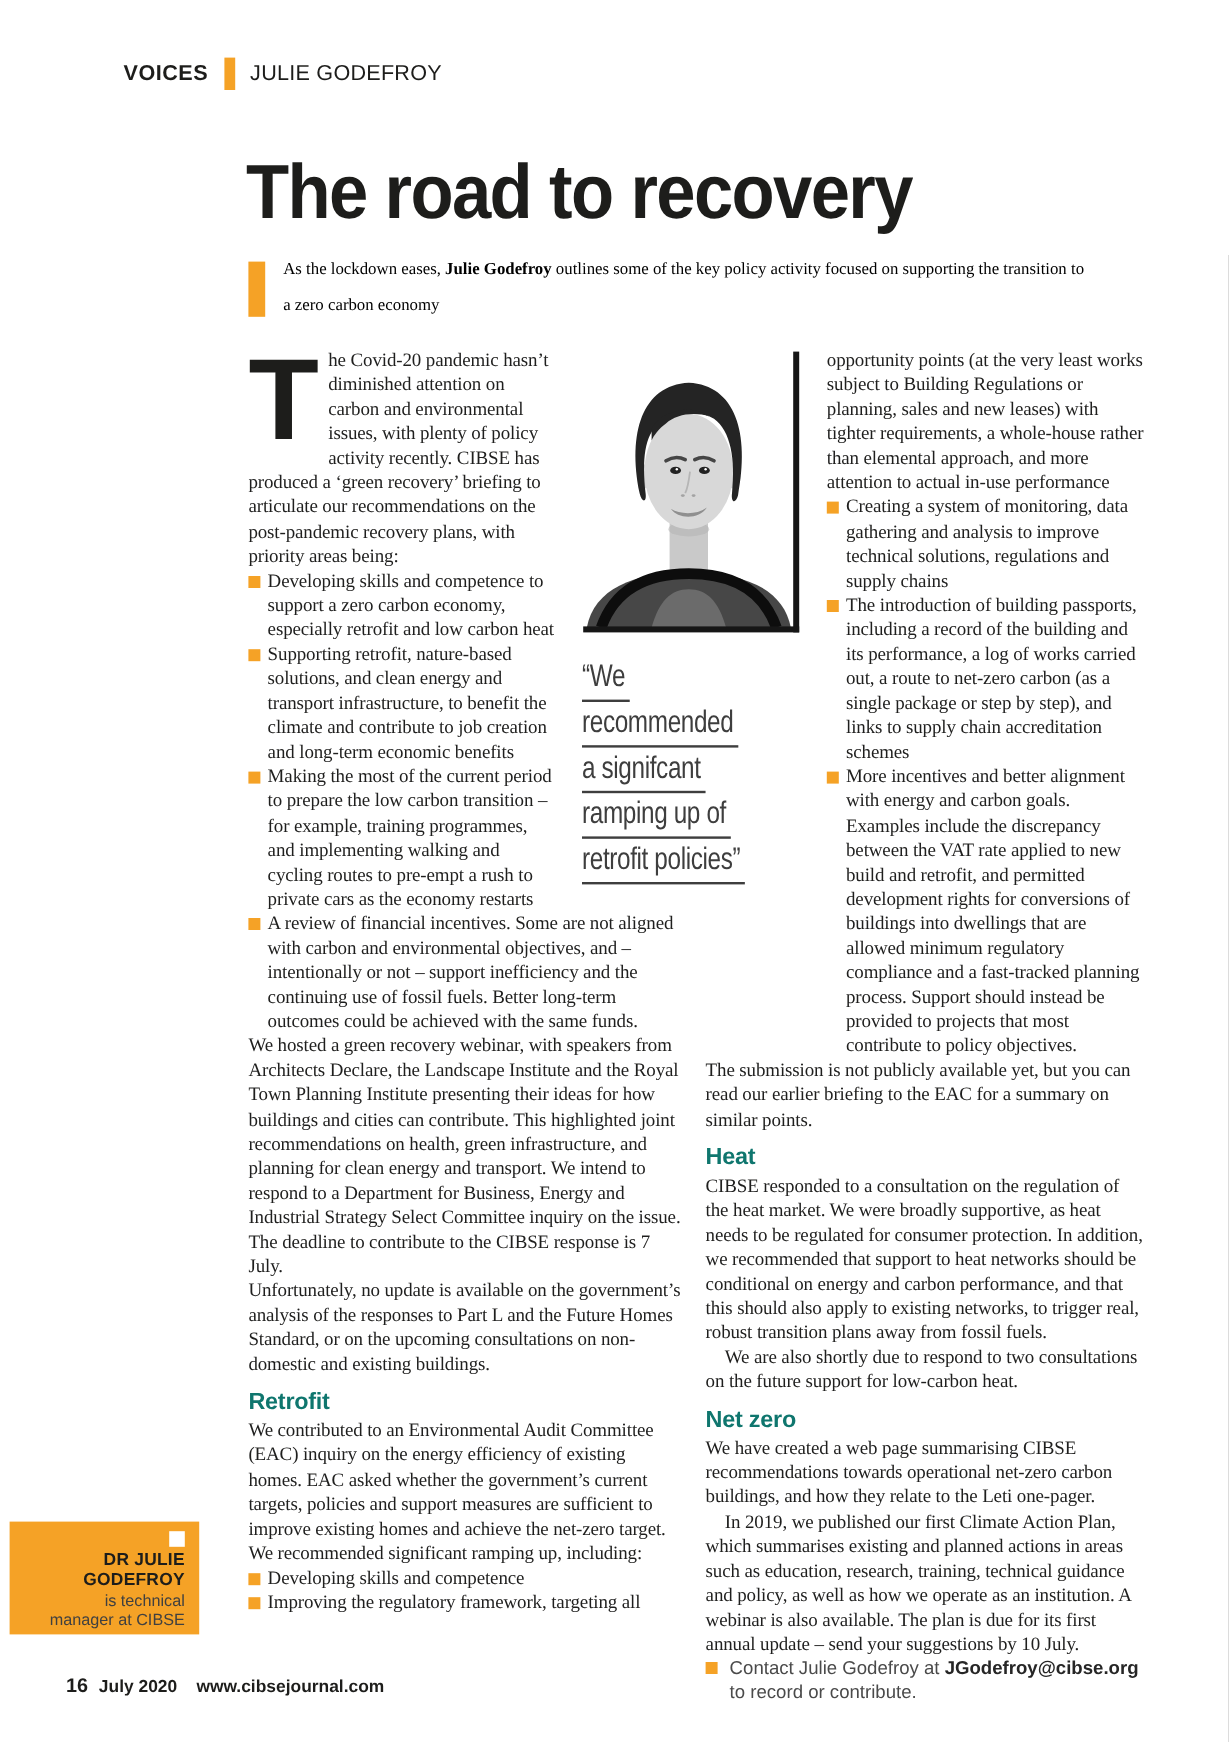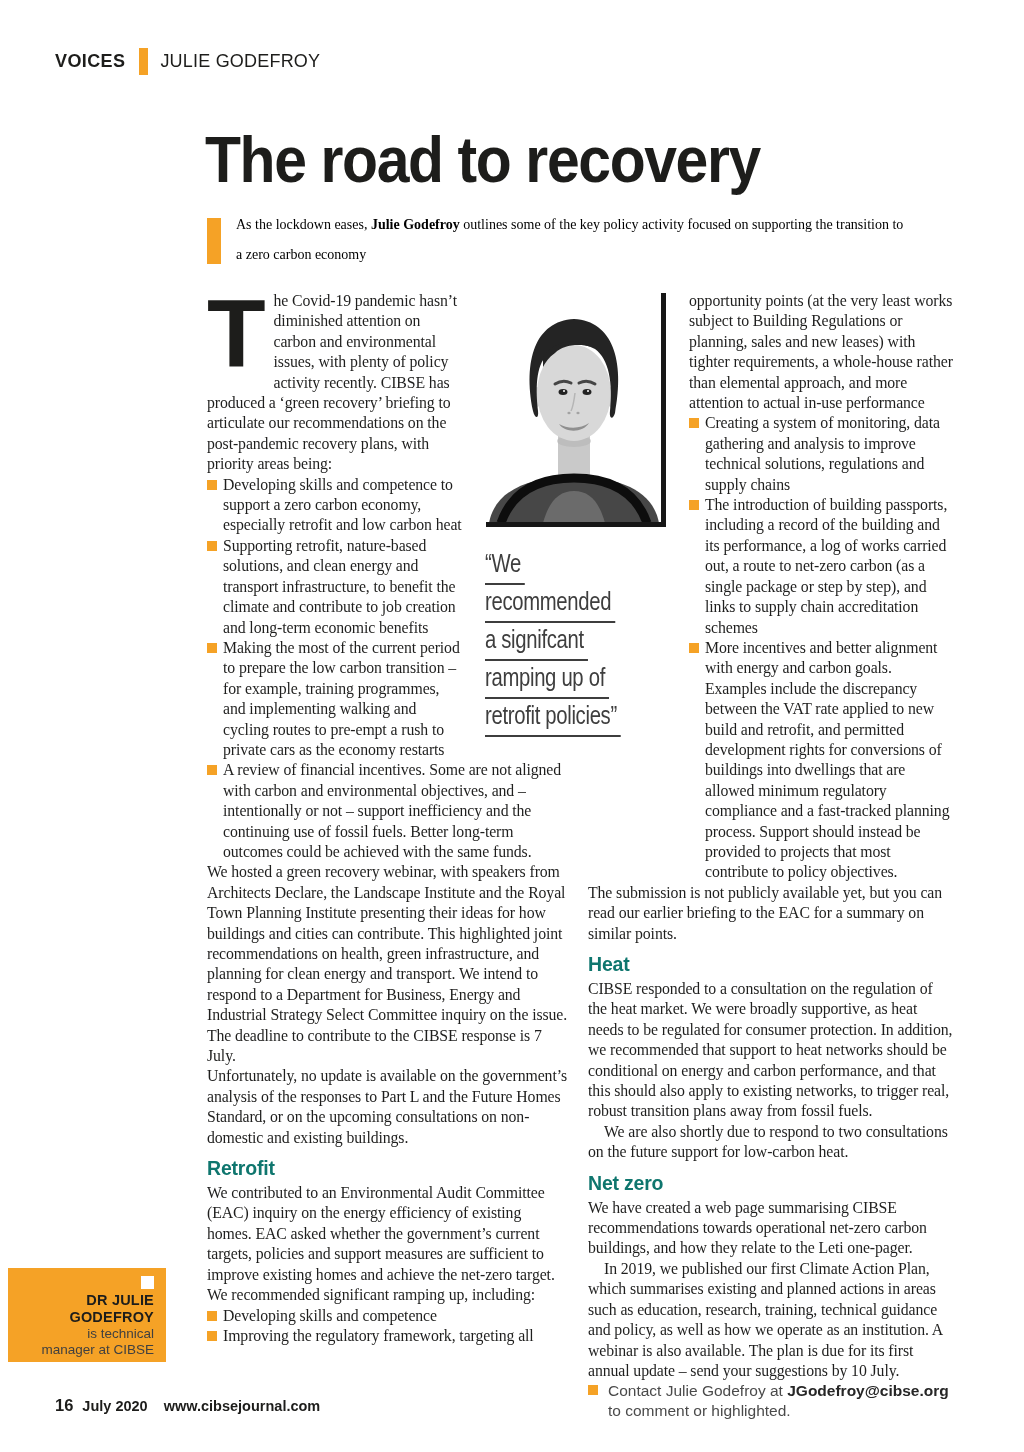--- a/index.html
+++ b/index.html
@@ -2,21 +2,21 @@
 <html><head>
 <meta charset="utf-8">
 <style>
   html,body{margin:0;padding:0;background:#9a9a9a;}
   .page{position:relative;width:1024px;height:1452px;background:#ffffff;margin:0 auto;overflow:hidden;
         font-family:"Liberation Serif",serif;color:#1f1f1e;}
 
   
   .kicker{position:absolute;left:55px;top:48px;display:flex;align-items:center;
           font-family:"Liberation Sans",sans-serif;font-size:18px;color:#1d1d1b;}
-  .kicker-section{font-weight:700;letter-spacing:.4px;}
+  .kicker-section{font-weight:700;letter-spacing:.4px;margin-left:48px;}
   .kicker-bar{width:9px;height:27px;background:#F5A226;margin:0 12px 0 14px;}
   .kicker-author{font-weight:400;letter-spacing:.2px;}
 
   
   .title{position:absolute;left:205px;top:126px;margin:0;white-space:nowrap;
          font-family:"Liberation Sans",sans-serif;font-weight:700;font-size:64px;line-height:68px;
          letter-spacing:-1.5px;color:#1d1d1b;transform:scaleX(.92);transform-origin:left top;}
   .standfirst{position:absolute;left:207px;top:210px;width:700px;display:flex;}
   .sf-bar{flex:0 0 14px;height:46px;background:#F5A226;margin-top:8px;}
   .sf-text{margin:0 0 0 15px;font-size:14px;line-height:30px;color:#000000;font-weight:400;}
@@ -137,21 +137,21 @@
   <blockquote class="pullquote">
     <div class="pq-line"><span>“We</span></div>
     <div class="pq-line"><span>recommended</span></div>
     <div class="pq-line"><span>a signifcant</span></div>
     <div class="pq-line"><span>ramping up of</span></div>
     <div class="pq-line"><span>retrofit policies”</span></div>
   </blockquote>
 
   <section class="flow flow-left">
     <div class="narrowcol">
-      <p><span class="dropcap">T</span><span>he Covid-19 pandemic hasn’t diminished attention on carbon and environmental issues, with plenty of policy activity recently. CIBSE has produced a ‘green recovery’ briefing to articulate our recommendations on the post-pandemic recovery plans, with priority areas being:</span></p>
+      <p><span class="dropcap">T</span><span>he Covid-20 pandemic hasn’t diminished attention on carbon and environmental issues, with plenty of policy activity recently. CIBSE has produced a ‘green recovery’ briefing to articulate our recommendations on the post-pandemic recovery plans, with priority areas being:</span></p>
     </div>
     <ul class="blist">
       <li class="narrow"><span class="sq"></span><span>Developing skills and competence to support a zero carbon economy, especially retrofit and low carbon heat</span></li>
       <li class="narrow"><span class="sq"></span><span>Supporting retrofit, nature-based solutions, and clean energy and transport infrastructure, to benefit the climate and contribute to job creation and long-term economic benefits</span></li>
       <li class="narrow"><span class="sq"></span><span>Making the most of the current period to prepare the low carbon transition – for example, training programmes, and implementing walking and cycling routes to pre-empt a rush to private cars as the economy restarts</span></li>
       <li><span class="sq"></span><span>A review of financial incentives. Some are not aligned with carbon and environmental objectives, and – intentionally or not – support inefficiency and the continuing use of fossil fuels. Better long-term outcomes could be achieved with the same funds.</span></li>
     </ul>
     <p class="mt-web">We hosted a green recovery webinar, with speakers from Architects Declare, the Landscape Institute and the Royal Town Planning Institute presenting their ideas for how buildings and cities can contribute. This highlighted joint recommendations on health, green infrastructure, and planning for clean energy and transport. We intend to respond to a Department for Business, Energy and Industrial Strategy Select Committee inquiry on the issue. The deadline to contribute to the CIBSE response is 7 July.</p>
     <p>Unfortunately, no update is available on the government’s analysis of the responses to Part L and the Future Homes Standard, or on the upcoming consultations on non-domestic and existing buildings.</p>
     <h2 class="subhead mt-sec">Retrofit</h2>
@@ -171,21 +171,21 @@
         <li><span class="sq"></span><span>More incentives and better alignment with energy and carbon goals. Examples include the discrepancy between the VAT rate applied to new build and retrofit, and permitted development rights for conversions of buildings into dwellings that are allowed minimum regulatory compliance and a fast-tracked planning process. Support should instead be provided to projects that most contribute to policy objectives.</span></li>
       </ul>
     </div>
     <p class="mt-sub">The submission is not publicly available yet, but you can read our earlier briefing to the EAC for a summary on similar points.</p>
     <h2 class="subhead mt-sec">Heat</h2>
     <p>CIBSE responded to a consultation on the regulation of the heat market. We were broadly supportive, as heat needs to be regulated for consumer protection. In addition, we recommended that support to heat networks should be conditional on energy and carbon performance, and that this should also apply to existing networks, to trigger real, robust transition plans away from fossil fuels.</p>
     <p class="indent">We are also shortly due to respond to two consultations on the future support for low-carbon heat.</p>
     <h2 class="subhead mt-sec">Net zero</h2>
     <p>We have created a web page summarising CIBSE recommendations towards operational net-zero carbon buildings, and how they relate to the Leti one-pager.</p>
     <p class="indent">In 2019, we published our first Climate Action Plan, which summarises existing and planned actions in areas such as education, research, training, technical guidance and policy, as well as how we operate as an institution. A webinar is also available. The plan is due for its first annual update – send your suggestions by 10 July.</p>
-    <p class="contact"><span class="sq"></span><span>Contact Julie Godefroy at </span><a href="#" class="c-email">JGodefroy@cibse.org</a><span> to comment or highlighted.</span></p>
+    <p class="contact"><span class="sq"></span><span>Contact Julie Godefroy at </span><a href="#" class="c-email">JGodefroy@cibse.org</a><span> to record or contribute.</span></p>
   </section>
 
   <aside class="authorbox">
     <span class="ab-sq"></span>
     <p class="ab-name"><span>DR JULIE</span><br><span>GODEFROY</span></p>
     <p class="ab-role"><span>is technical</span><br><span>manager at CIBSE</span></p>
   </aside>
 
   <footer class="pagefoot">
     <span class="pf-num">16</span>

